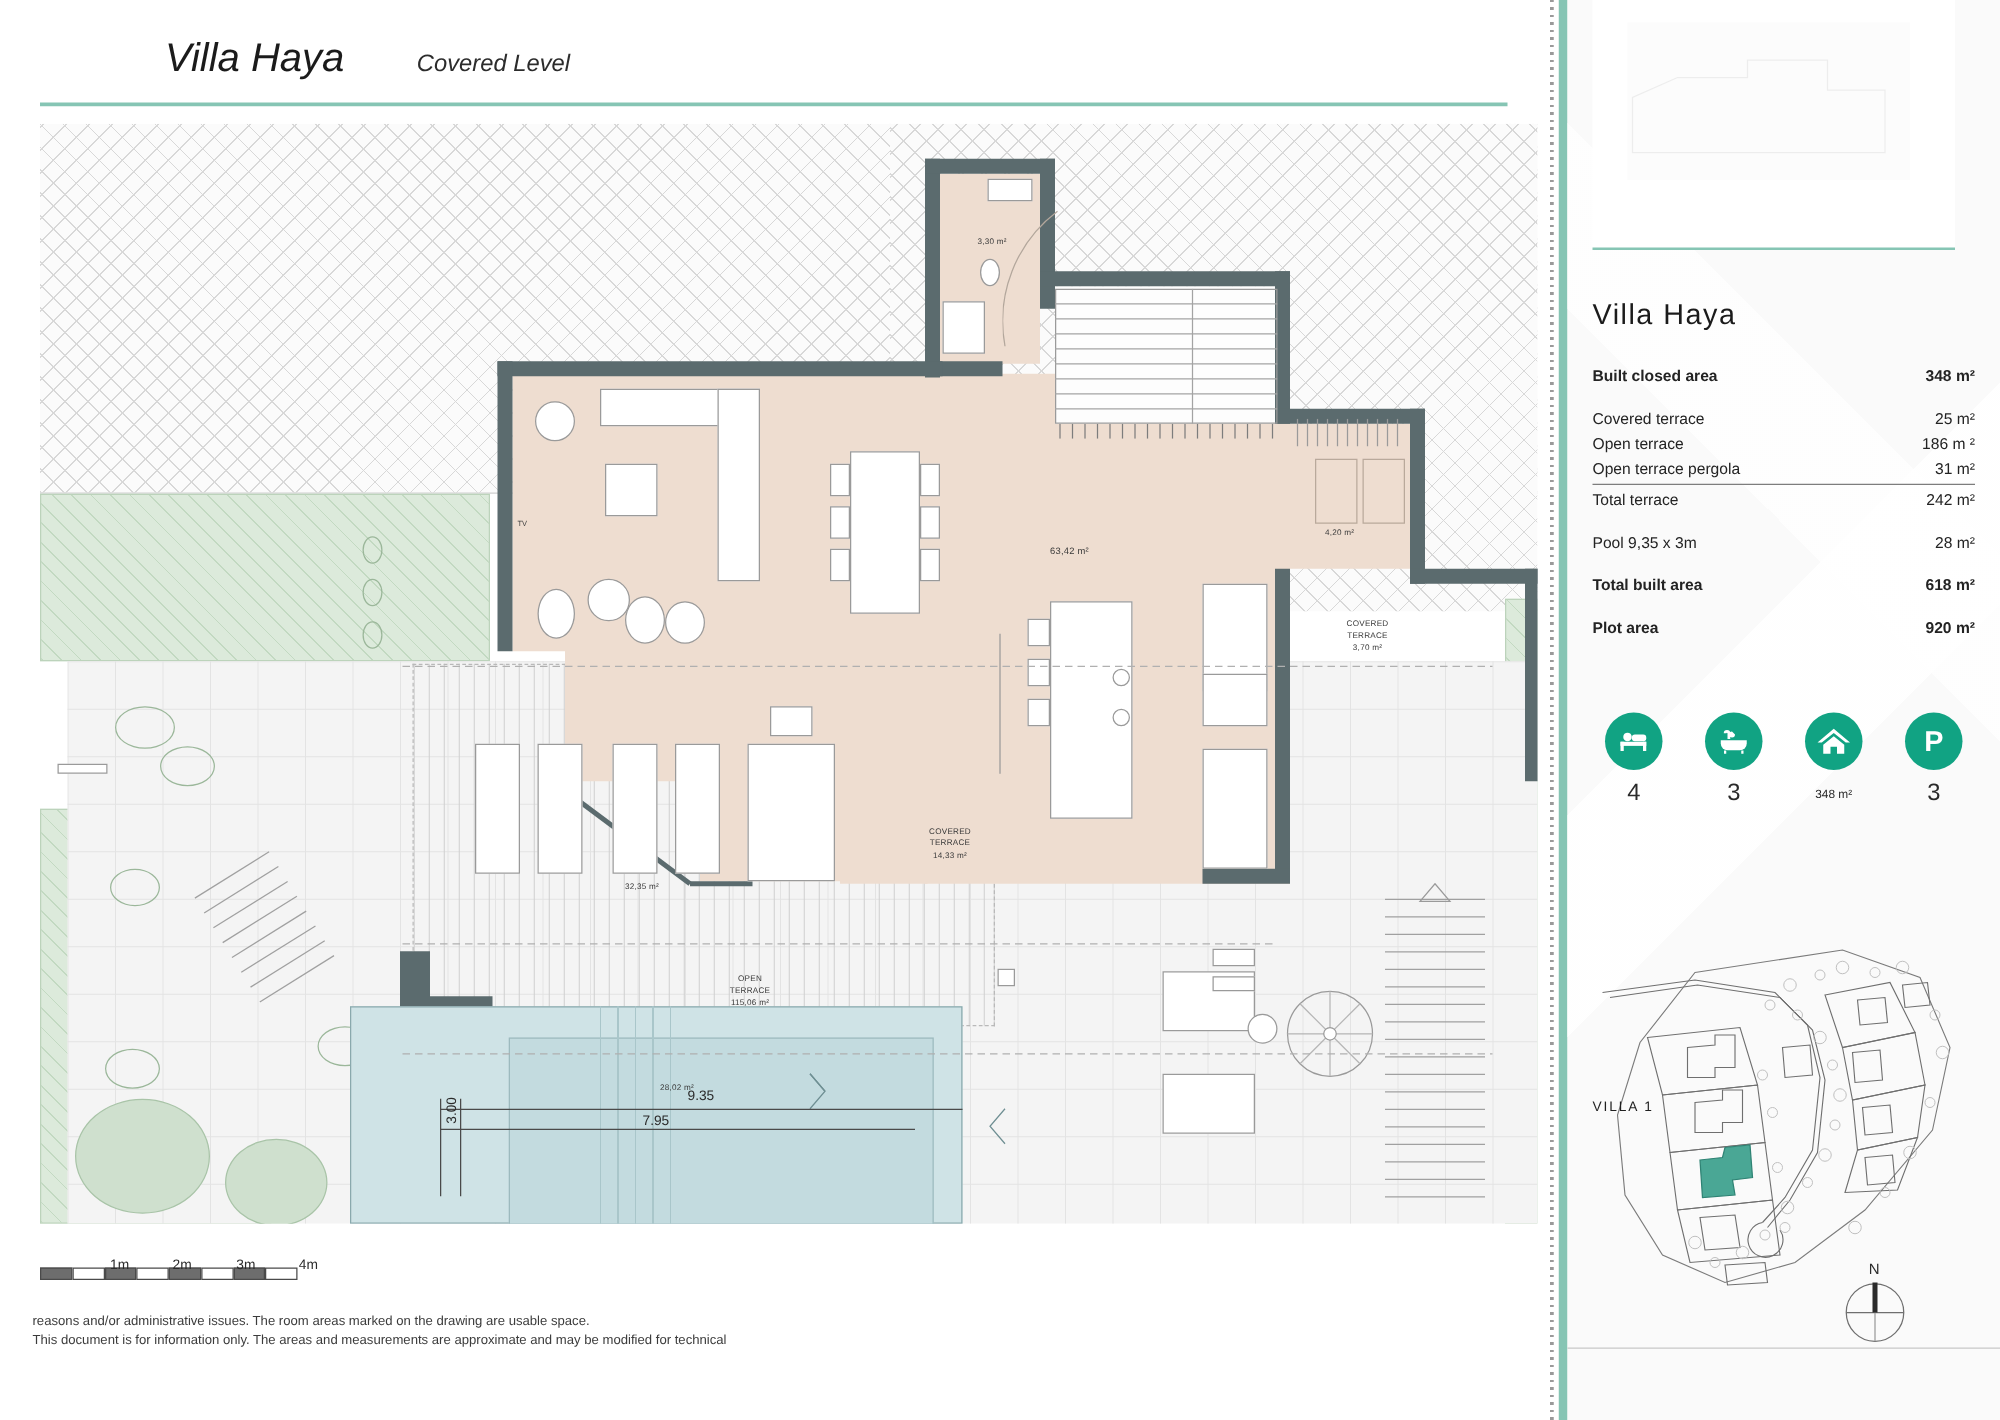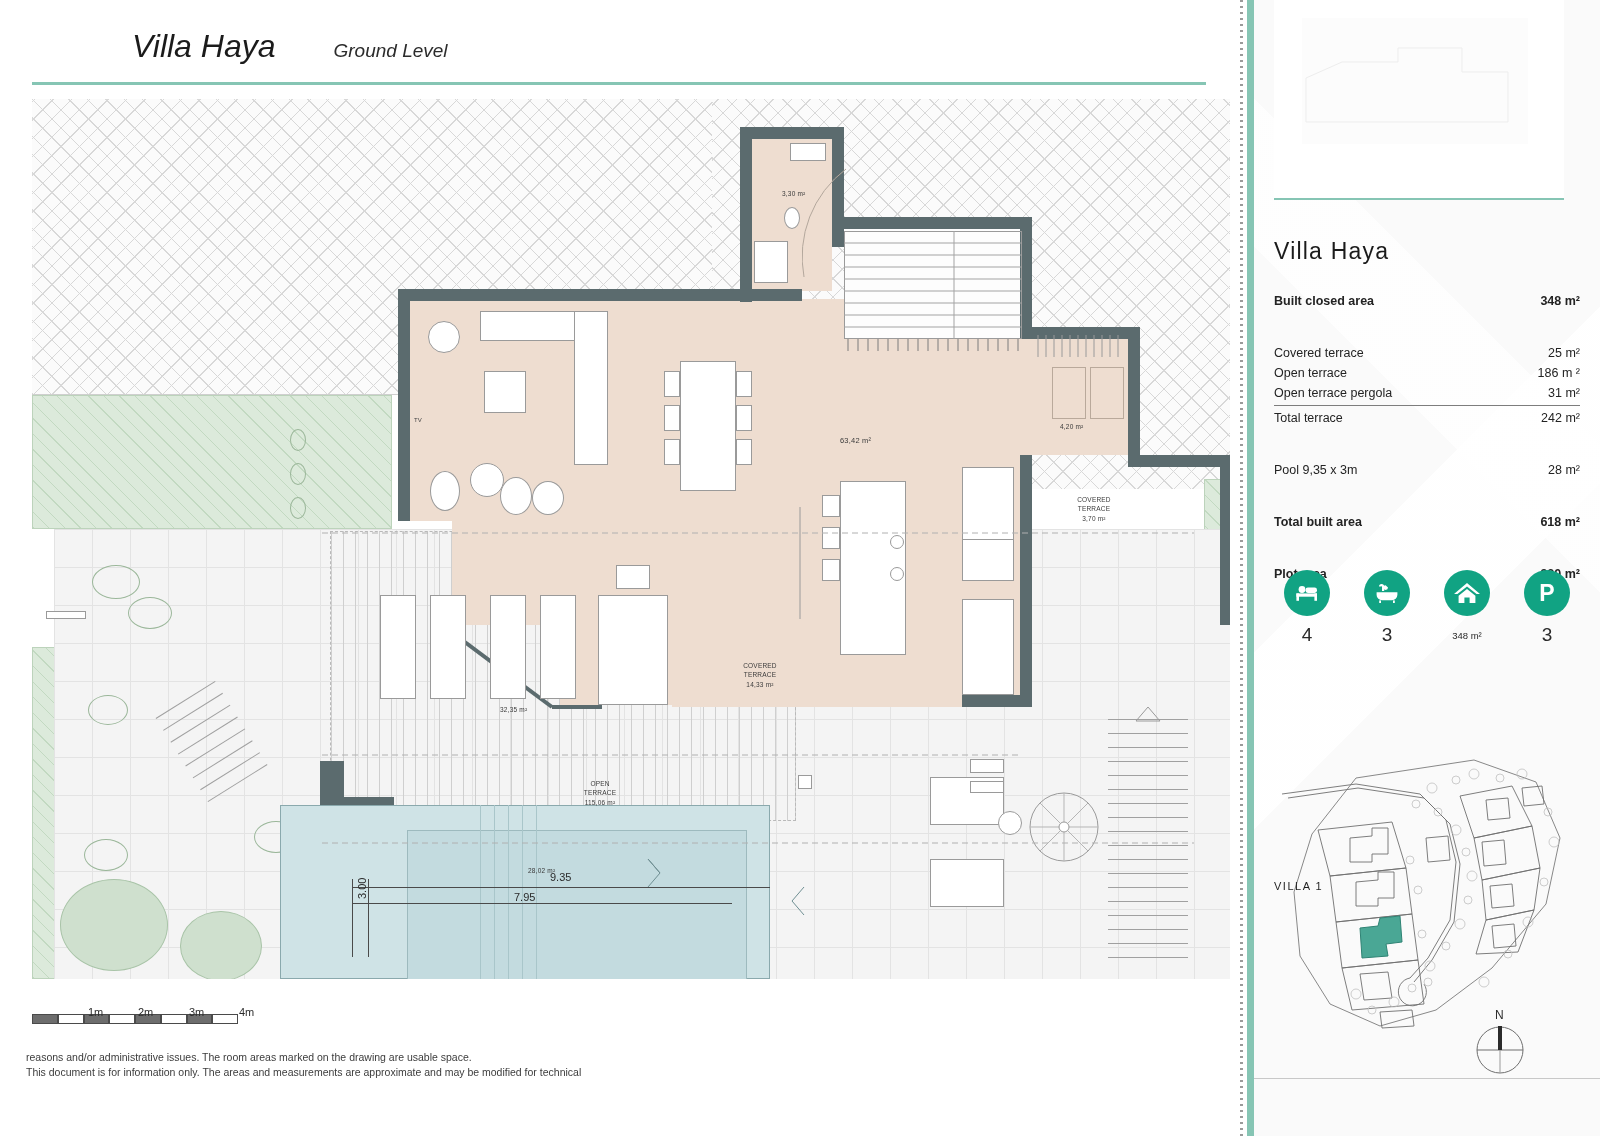--- a/index.html
+++ b/index.html
@@ -185,21 +185,21 @@
   }
 
   
   #spec { position: absolute; left: 20px; top: 238px; width: 306px; }
   #spec-title { font-size: 23px; color: #1b1b1b; letter-spacing: 1.2px; margin-bottom: 26px; }
   .spec-row {
     display: flex; justify-content: space-between; align-items: center;
     font-size: 12.5px; color: #232323; padding: 3px 0;
   }
   .spec-row .v { text-align: right; }
-  .spec-row.gap { margin-top: 32px; }
+  .spec-row.gap { margin-top: 14px; }
   .spec-row.ruled { border-top: 1px solid #7d7d7d; padding-top: 5px; margin-top: 2px; }
   .spec-row.bold { font-weight: bold; }
 
   
   #amenities {
     position: absolute; left: 20px; top: 570px; width: 306px;
     display: flex; justify-content: space-between; align-items: flex-start;
   }
   .amen { width: 66px; text-align: center; }
   .amen-circle {
@@ -221,21 +221,21 @@
   }
 </style>
 </head>
 <body>
 
 <div id="page">
 
   <div id="header">
     <div id="title-row">
       <span id="villa-name">Villa Haya</span>
-      <span id="level-name">Ground Level</span>
+      <span id="level-name">Covered Level</span>
     </div>
     <div id="header-rule"></div>
   </div>
 
   <div id="plan">
 
     <div id="paving-top"></div>
     <div id="paving-top-right"></div>
 
     <div class="garden" id="garden-a"></div>

